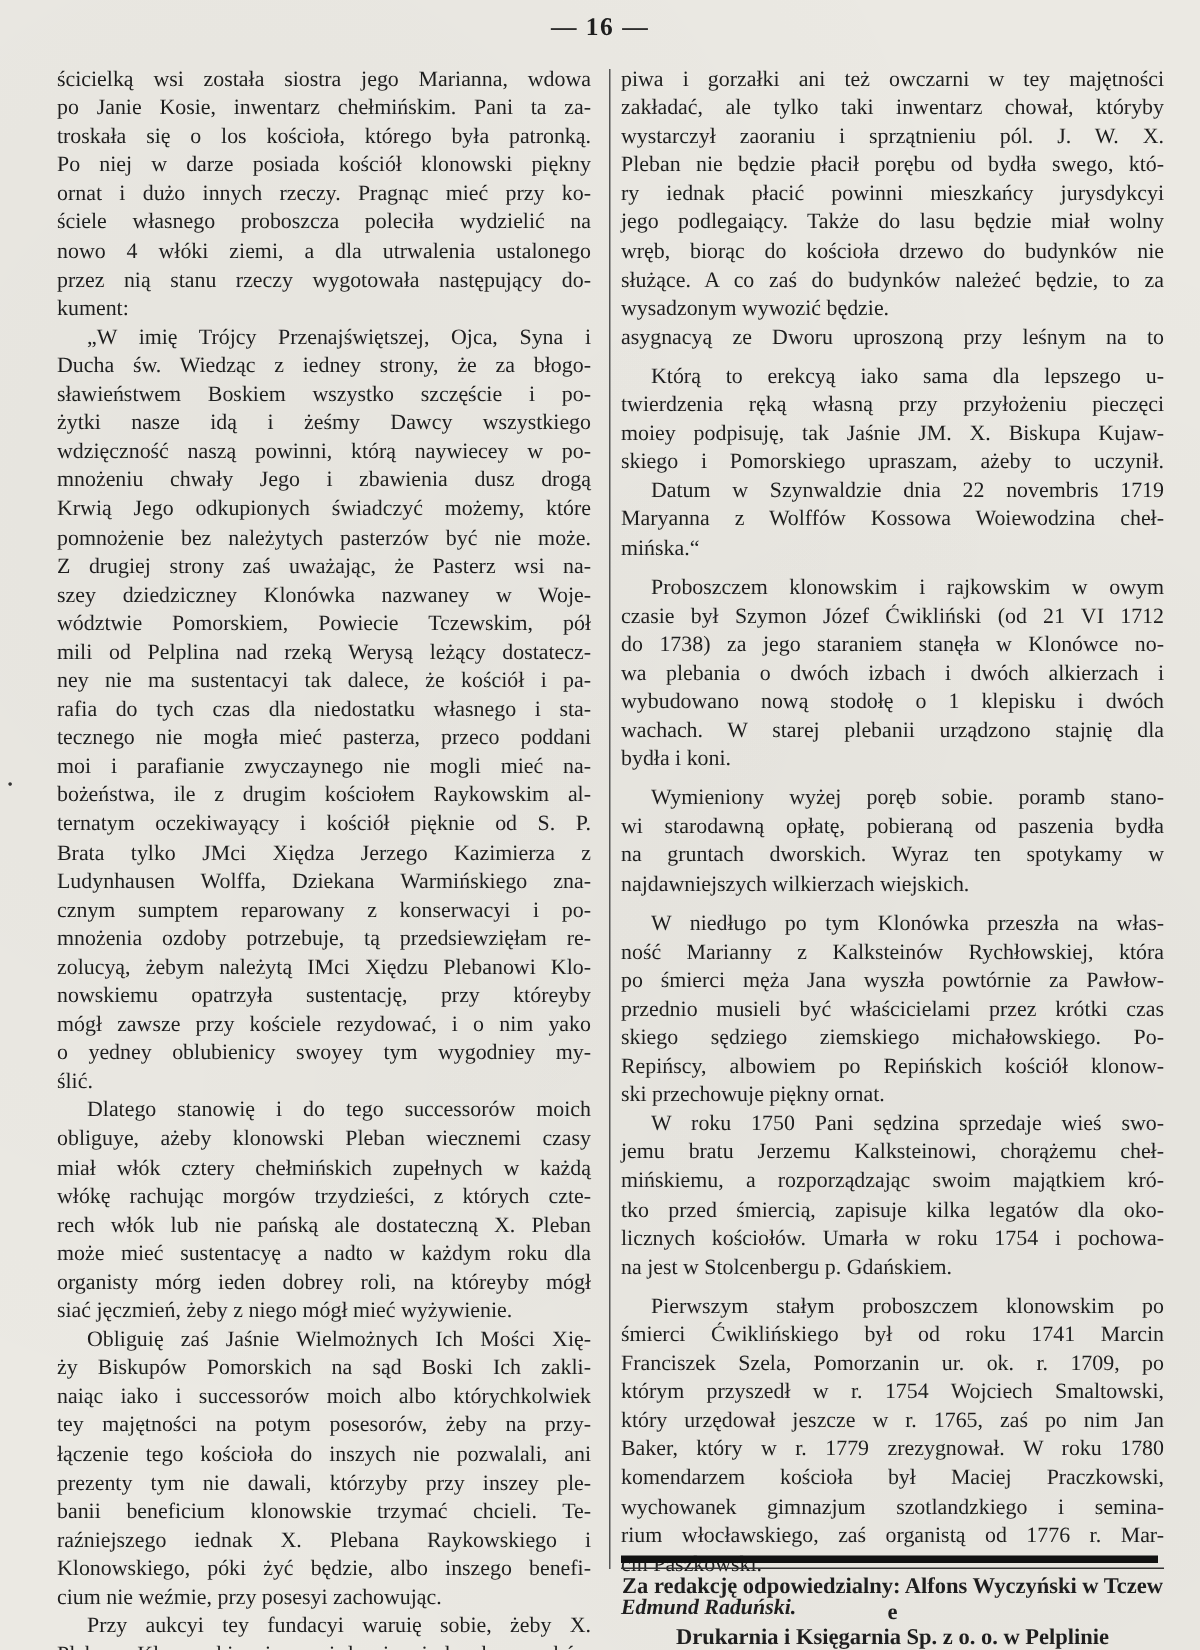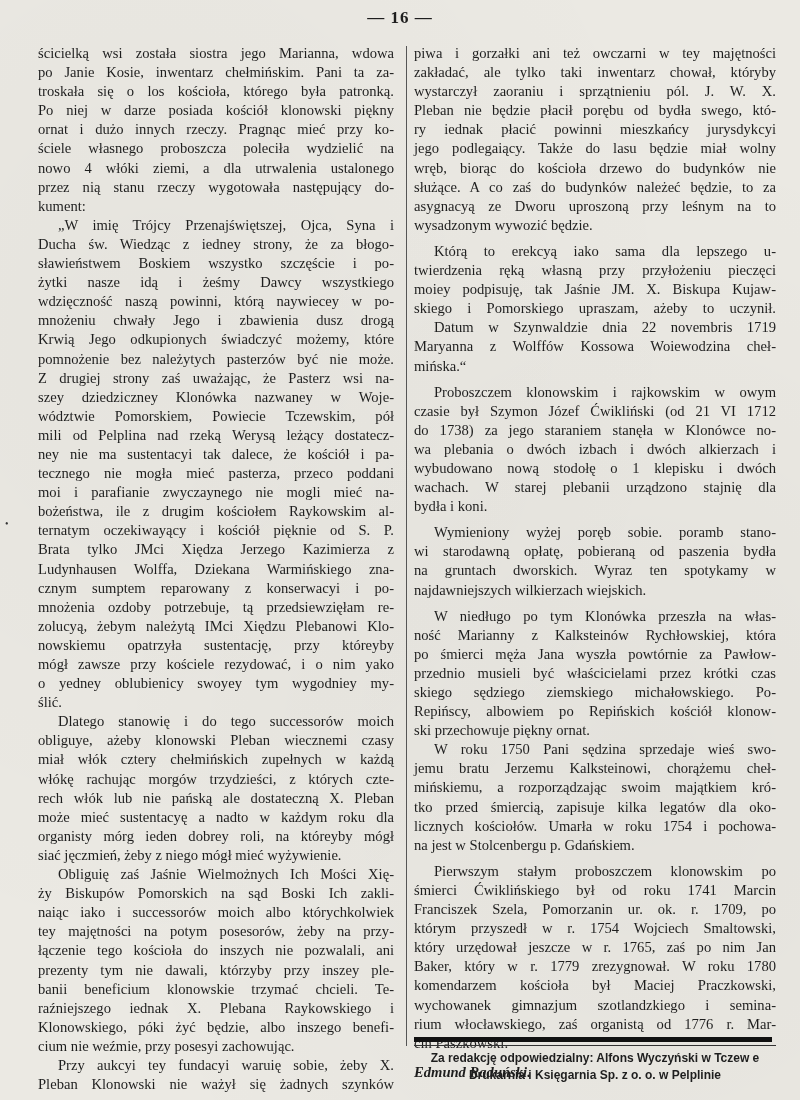--- a/index.html
+++ b/index.html
@@ -39,21 +39,21 @@
     margin-top: 10px; padding-right: 30px;
   }
   .footer-rule-thick {
     position: absolute; left: 414px; top: 1037px; width: 358px; height: 5px; background: #111;
   }
   .footer-rule-thin {
     position: absolute; left: 414px; top: 1045px; width: 362px; height: 1px; background: #333;
   }
   .imprint {
     position: absolute; left: 414px; top: 1050px; width: 362px; text-align: center;
-    font-family: Liberation Sans, sans-serif; font-weight: bold; font-size: 12px; line-height: 17px;
+    font-family: Liberation Serif, serif; font-weight: bold; font-size: 15px; line-height: 17px;
   }
   .stray-mark { position: absolute; left: 5px; top: 518px; font-size: 10px; color: #333; }
 </style>
 </head>
 <body>
 
 <div class="page">
   <div class="page-number">— 16 —</div>
   <div class="stray-mark">•</div>
 
@@ -73,20 +73,21 @@
       <div class="line">żytki nasze idą i żeśmy Dawcy wszystkiego</div>
       <div class="line">wdzięczność naszą powinni, którą naywiecey w po-</div>
       <div class="line">mnożeniu chwały Jego i zbawienia dusz drogą</div>
       <div class="line">Krwią Jego odkupionych świadczyć możemy, które</div>
       <div class="line">pomnożenie bez należytych pasterzów być nie może.</div>
       <div class="line">Z drugiej strony zaś uważając, że Pasterz wsi na-</div>
       <div class="line">szey dziedziczney Klonówka nazwaney w Woje-</div>
       <div class="line">wództwie Pomorskiem, Powiecie Tczewskim, pół</div>
       <div class="line">mili od Pelplina nad rzeką Werysą leżący dostatecz-</div>
       <div class="line">ney nie ma sustentacyi tak dalece, że kościół i pa-</div>
+      <div class="line">rafia do tych czas dla niedostatku własnego i sta-</div>
       <div class="line">tecznego nie mogła mieć pasterza, przeco poddani</div>
       <div class="line">moi i parafianie zwyczaynego nie mogli mieć na-</div>
       <div class="line">bożeństwa, ile z drugim kościołem Raykowskim al-</div>
       <div class="line">ternatym oczekiwayący i kościół pięknie od S. P.</div>
       <div class="line">Brata tylko JMci Xiędza Jerzego Kazimierza z</div>
       <div class="line">Ludynhausen Wolffa, Dziekana Warmińskiego zna-</div>
       <div class="line">cznym sumptem reparowany z konserwacyi i po-</div>
       <div class="line">mnożenia ozdoby potrzebuje, tą przedsiewzięłam re-</div>
       <div class="line">zolucyą, żebym należytą IMci Xiędzu Plebanowi Klo-</div>
       <div class="line">nowskiemu opatrzyła sustentację, przy któreyby</div>
@@ -117,22 +118,22 @@
   <div class="col-divider"></div>
   <div class="col col-right" id="col-right">
   <div class="line">piwa i gorzałki ani też owczarni w tey majętności</div>
       <div class="line">zakładać, ale tylko taki inwentarz chował, któryby</div>
       <div class="line">wystarczył zaoraniu i sprzątnieniu pól. J. W. X.</div>
       <div class="line">Pleban nie będzie płacił porębu od bydła swego, któ-</div>
       <div class="line">ry iednak płacić powinni mieszkańcy jurysdykcyi</div>
       <div class="line">jego podlegaiący. Także do lasu będzie miał wolny</div>
       <div class="line">wręb, biorąc do kościoła drzewo do budynków nie</div>
       <div class="line">służące. A co zaś do budynków należeć będzie, to za</div>
+      <div class="line last">wysadzonym wywozić będzie.</div>
       <div class="line">asygnacyą ze Dworu uproszoną przy leśnym na to</div>
-      <div class="line last">wysadzonym wywozić będzie.</div>
       <div class="gap"></div>
       <div class="line indent">Którą to erekcyą iako sama dla lepszego u-</div>
       <div class="line">twierdzenia ręką własną przy przyłożeniu pieczęci</div>
       <div class="line">moiey podpisuję, tak Jaśnie JM. X. Biskupa Kujaw-</div>
       <div class="line">skiego i Pomorskiego upraszam, ażeby to uczynił.</div>
       <div class="line indent">Datum w Szynwaldzie dnia 22 novembris 1719</div>
       <div class="line">Maryanna z Wolffów Kossowa Woiewodzina cheł-</div>
       <div class="line last">mińska.“</div>
       <div class="gap"></div>
       <div class="line indent">Proboszczem klonowskim i rajkowskim w owym</div>

